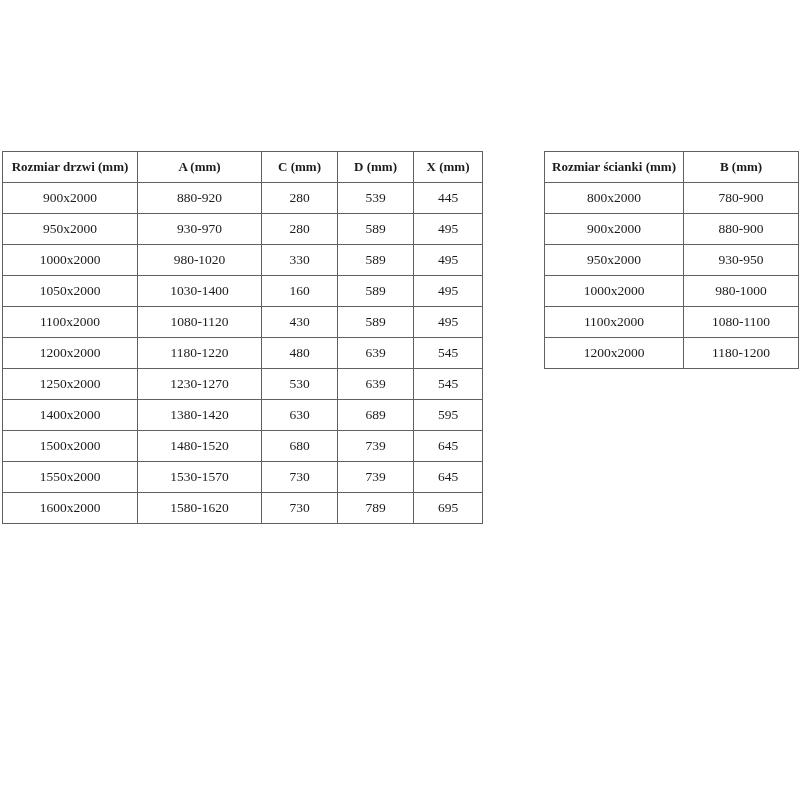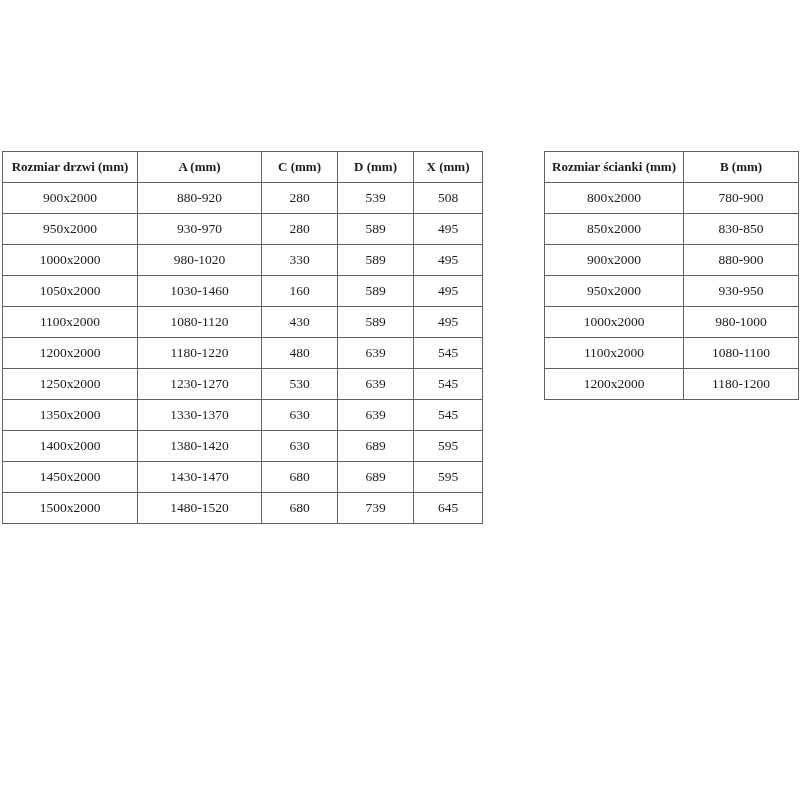--- a/index.html
+++ b/index.html
@@ -63,39 +63,39 @@
           <th>D (mm)</th>
           <th>X (mm)</th>
         </tr>
     </thead>
     <tbody>
         <tr>
           <td>900x2000</td>
           <td>880-920</td>
           <td>280</td>
           <td>539</td>
-          <td>508</td>
+          <td>445</td>
         </tr>
         <tr>
           <td>950x2000</td>
           <td>930-970</td>
           <td>280</td>
           <td>589</td>
           <td>495</td>
         </tr>
         <tr>
           <td>1000x2000</td>
           <td>980-1020</td>
           <td>330</td>
           <td>589</td>
           <td>495</td>
         </tr>
         <tr>
           <td>1050x2000</td>
-          <td>1030-1460</td>
+          <td>1030-1400</td>
           <td>160</td>
           <td>589</td>
           <td>495</td>
         </tr>
         <tr>
           <td>1100x2000</td>
           <td>1080-1120</td>
           <td>430</td>
           <td>589</td>
           <td>495</td>
@@ -108,69 +108,65 @@
           <td>545</td>
         </tr>
         <tr>
           <td>1250x2000</td>
           <td>1230-1270</td>
           <td>530</td>
           <td>639</td>
           <td>545</td>
         </tr>
         <tr>
-          <td>1350x2000</td>
-          <td>1330-1370</td>
-          <td>630</td>
-          <td>639</td>
-          <td>545</td>
-        </tr>
-        <tr>
           <td>1400x2000</td>
           <td>1380-1420</td>
           <td>630</td>
-          <td>689</td>
-          <td>595</td>
-        </tr>
-        <tr>
-          <td>1450x2000</td>
-          <td>1430-1470</td>
-          <td>680</td>
           <td>689</td>
           <td>595</td>
         </tr>
         <tr>
           <td>1500x2000</td>
           <td>1480-1520</td>
           <td>680</td>
           <td>739</td>
           <td>645</td>
+        </tr>
+        <tr>
+          <td>1550x2000</td>
+          <td>1530-1570</td>
+          <td>730</td>
+          <td>739</td>
+          <td>645</td>
+        </tr>
+        <tr>
+          <td>1600x2000</td>
+          <td>1580-1620</td>
+          <td>730</td>
+          <td>789</td>
+          <td>695</td>
         </tr>
       </tbody>
   </table>
 
   <table class="spec-table wall-table">
     <colgroup>
       <col style="width:139px">
       <col style="width:115px">
     </colgroup>
     <thead>
       <tr>
           <th>Rozmiar ścianki (mm)</th>
           <th>B (mm)</th>
         </tr>
     </thead>
     <tbody>
         <tr>
           <td>800x2000</td>
           <td>780-900</td>
-        </tr>
-        <tr>
-          <td>850x2000</td>
-          <td>830-850</td>
         </tr>
         <tr>
           <td>900x2000</td>
           <td>880-900</td>
         </tr>
         <tr>
           <td>950x2000</td>
           <td>930-950</td>
         </tr>
         <tr>

